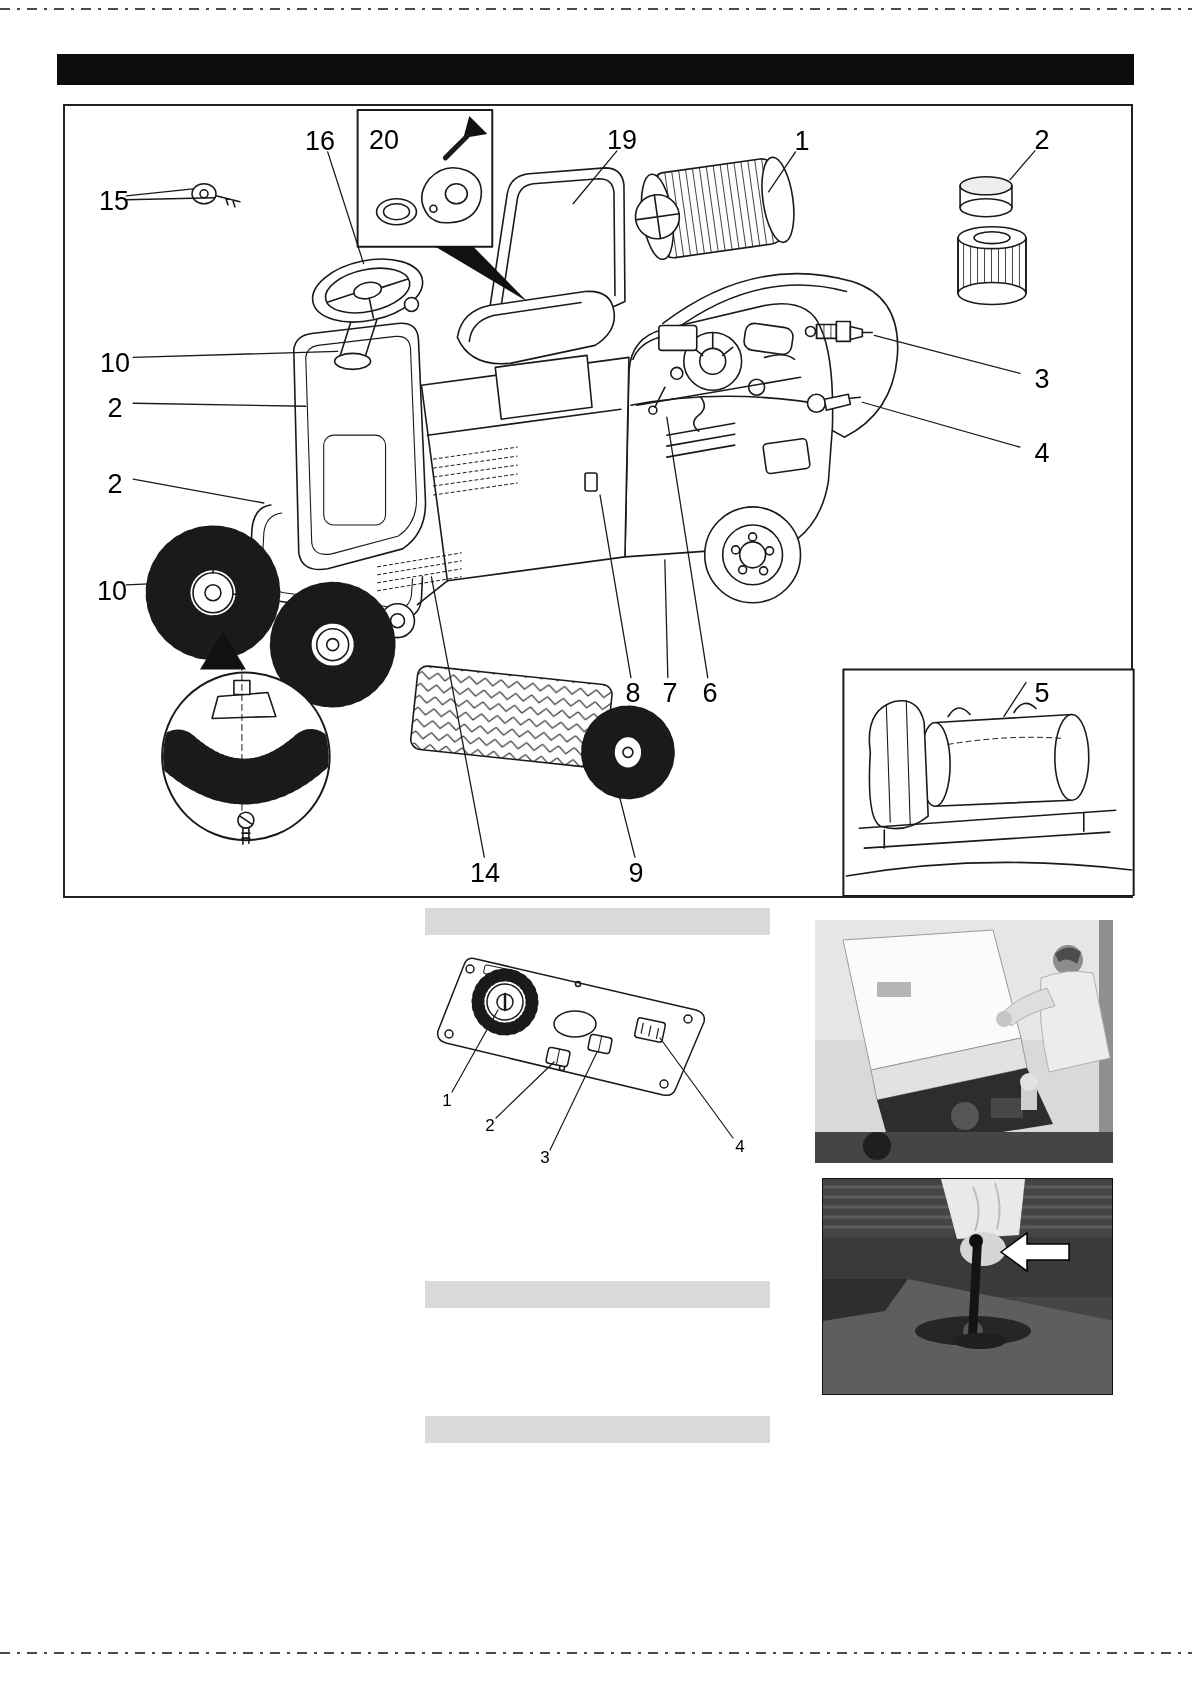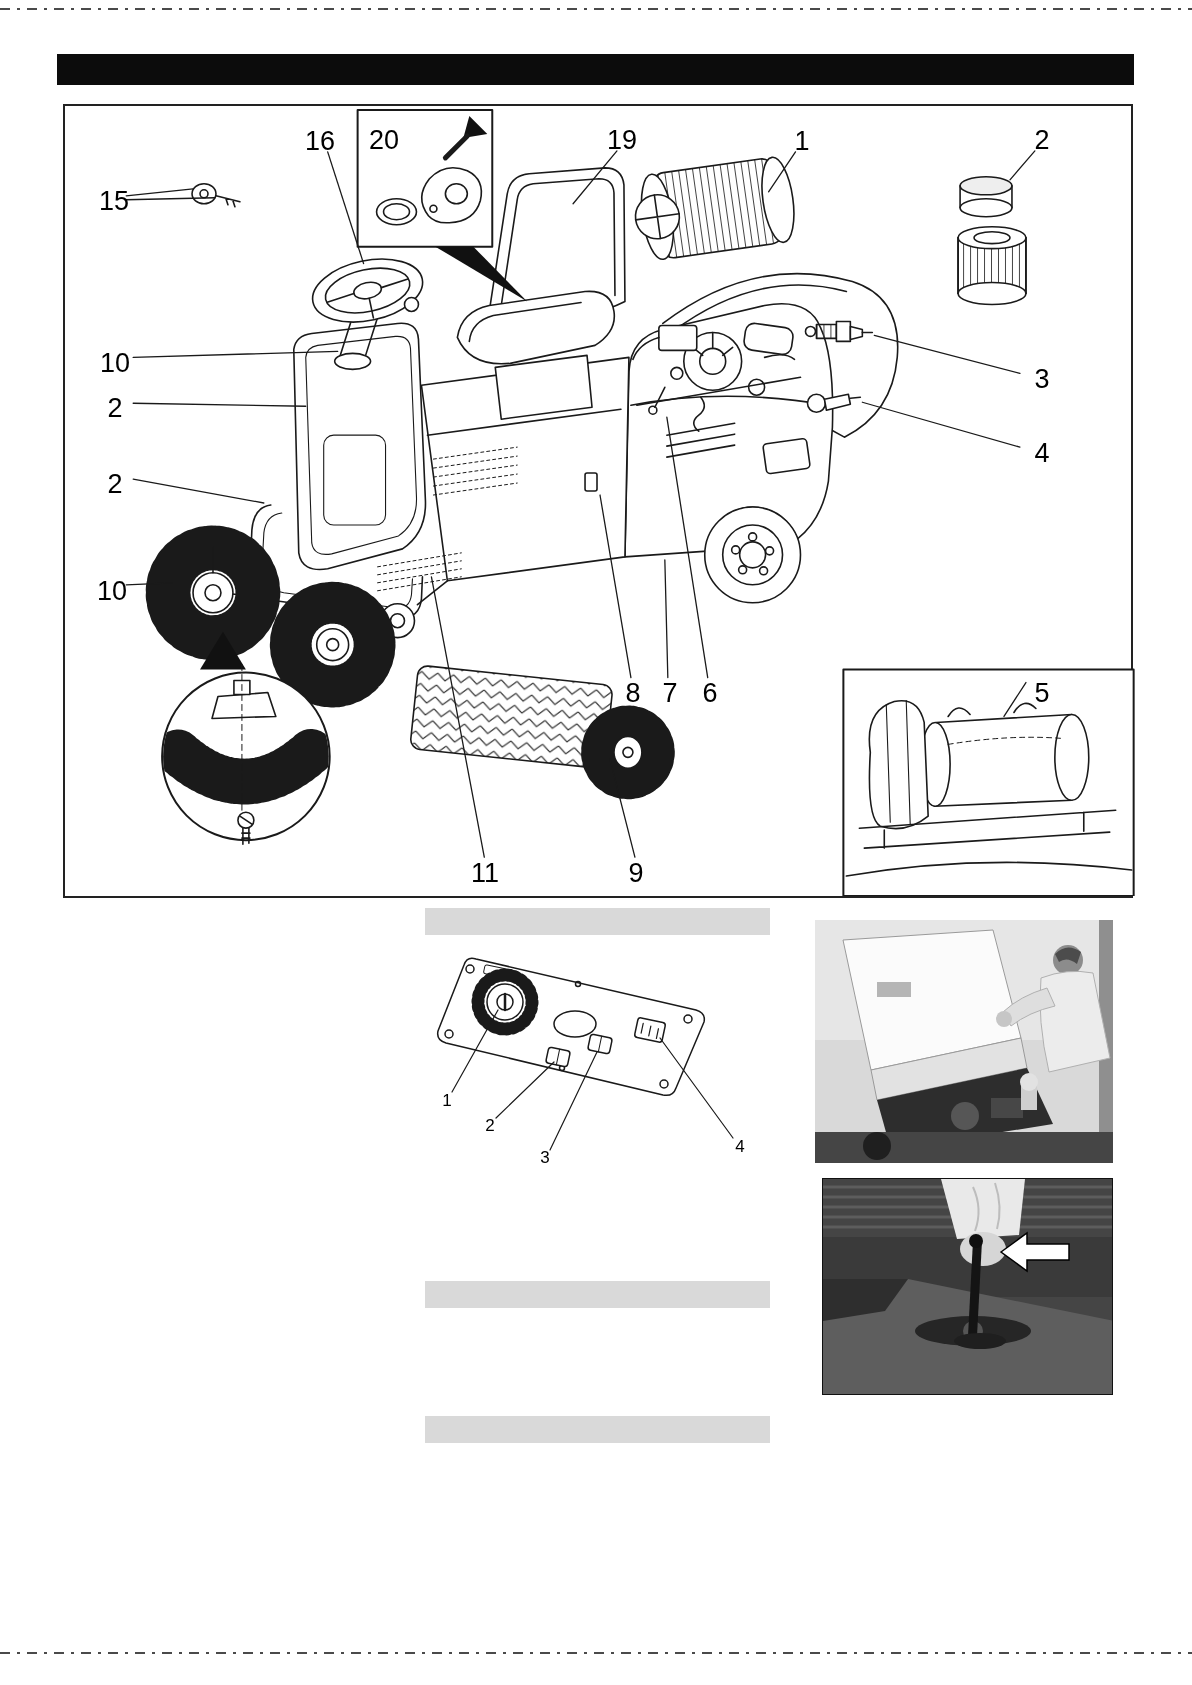--- a/index.html
+++ b/index.html
@@ -271,21 +271,21 @@
 
     <span class="callout" style="left:737px;top:35px">1</span>
     <span class="callout" style="left:977px;top:34px">2</span>
     <span class="callout" style="left:977px;top:273px">3</span>
     <span class="callout" style="left:977px;top:347px">4</span>
     <span class="callout" style="left:977px;top:587px">5</span>
     <span class="callout" style="left:645px;top:587px">6</span>
     <span class="callout" style="left:605px;top:587px">7</span>
     <span class="callout" style="left:568px;top:587px">8</span>
     <span class="callout" style="left:571px;top:767px">9</span>
-    <span class="callout" style="left:420px;top:767px">11</span>
+    <span class="callout" style="left:420px;top:767px">14</span>
     <span class="callout" style="left:47px;top:485px">10</span>
     <span class="callout" style="left:50px;top:378px">2</span>
     <span class="callout" style="left:50px;top:302px">2</span>
     <span class="callout" style="left:50px;top:257px">10</span>
     <span class="callout" style="left:49px;top:95px">15</span>
     <span class="callout" style="left:255px;top:35px">16</span>
     <span class="callout" style="left:319px;top:34px">20</span>
     <span class="callout" style="left:557px;top:34px">19</span>
   </div>
 

